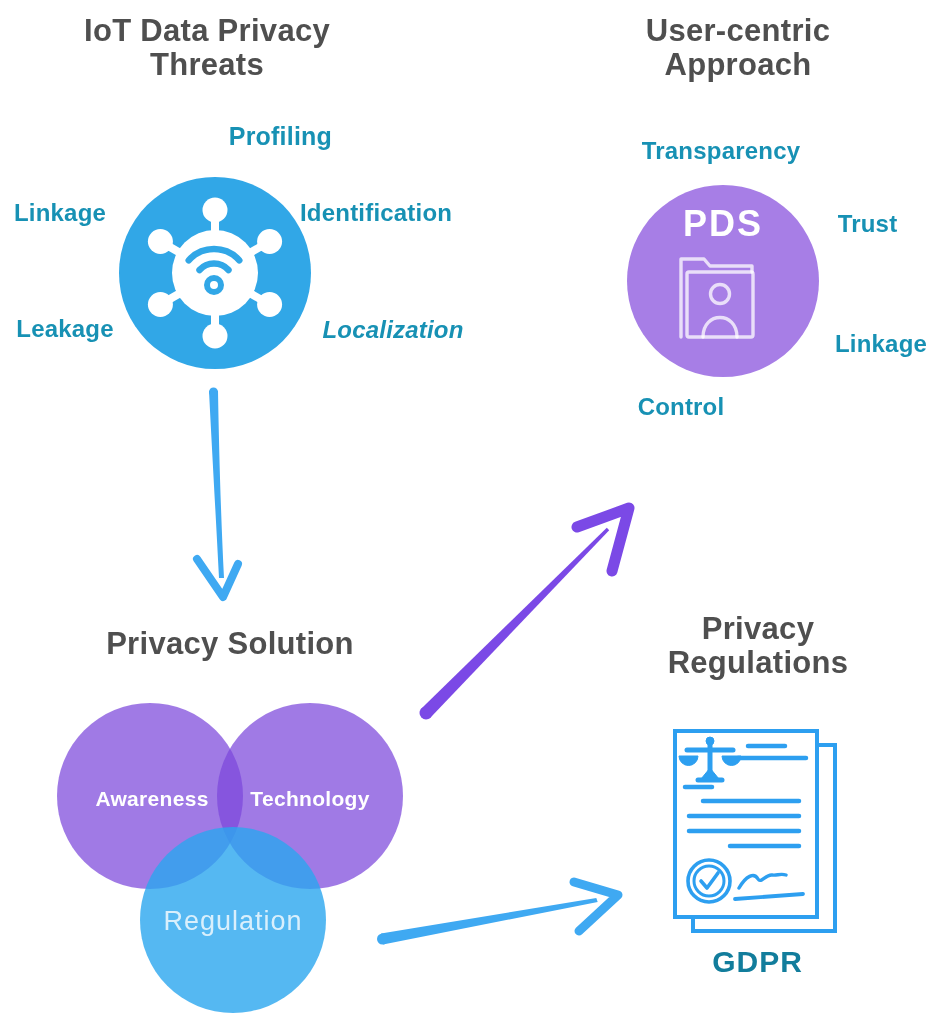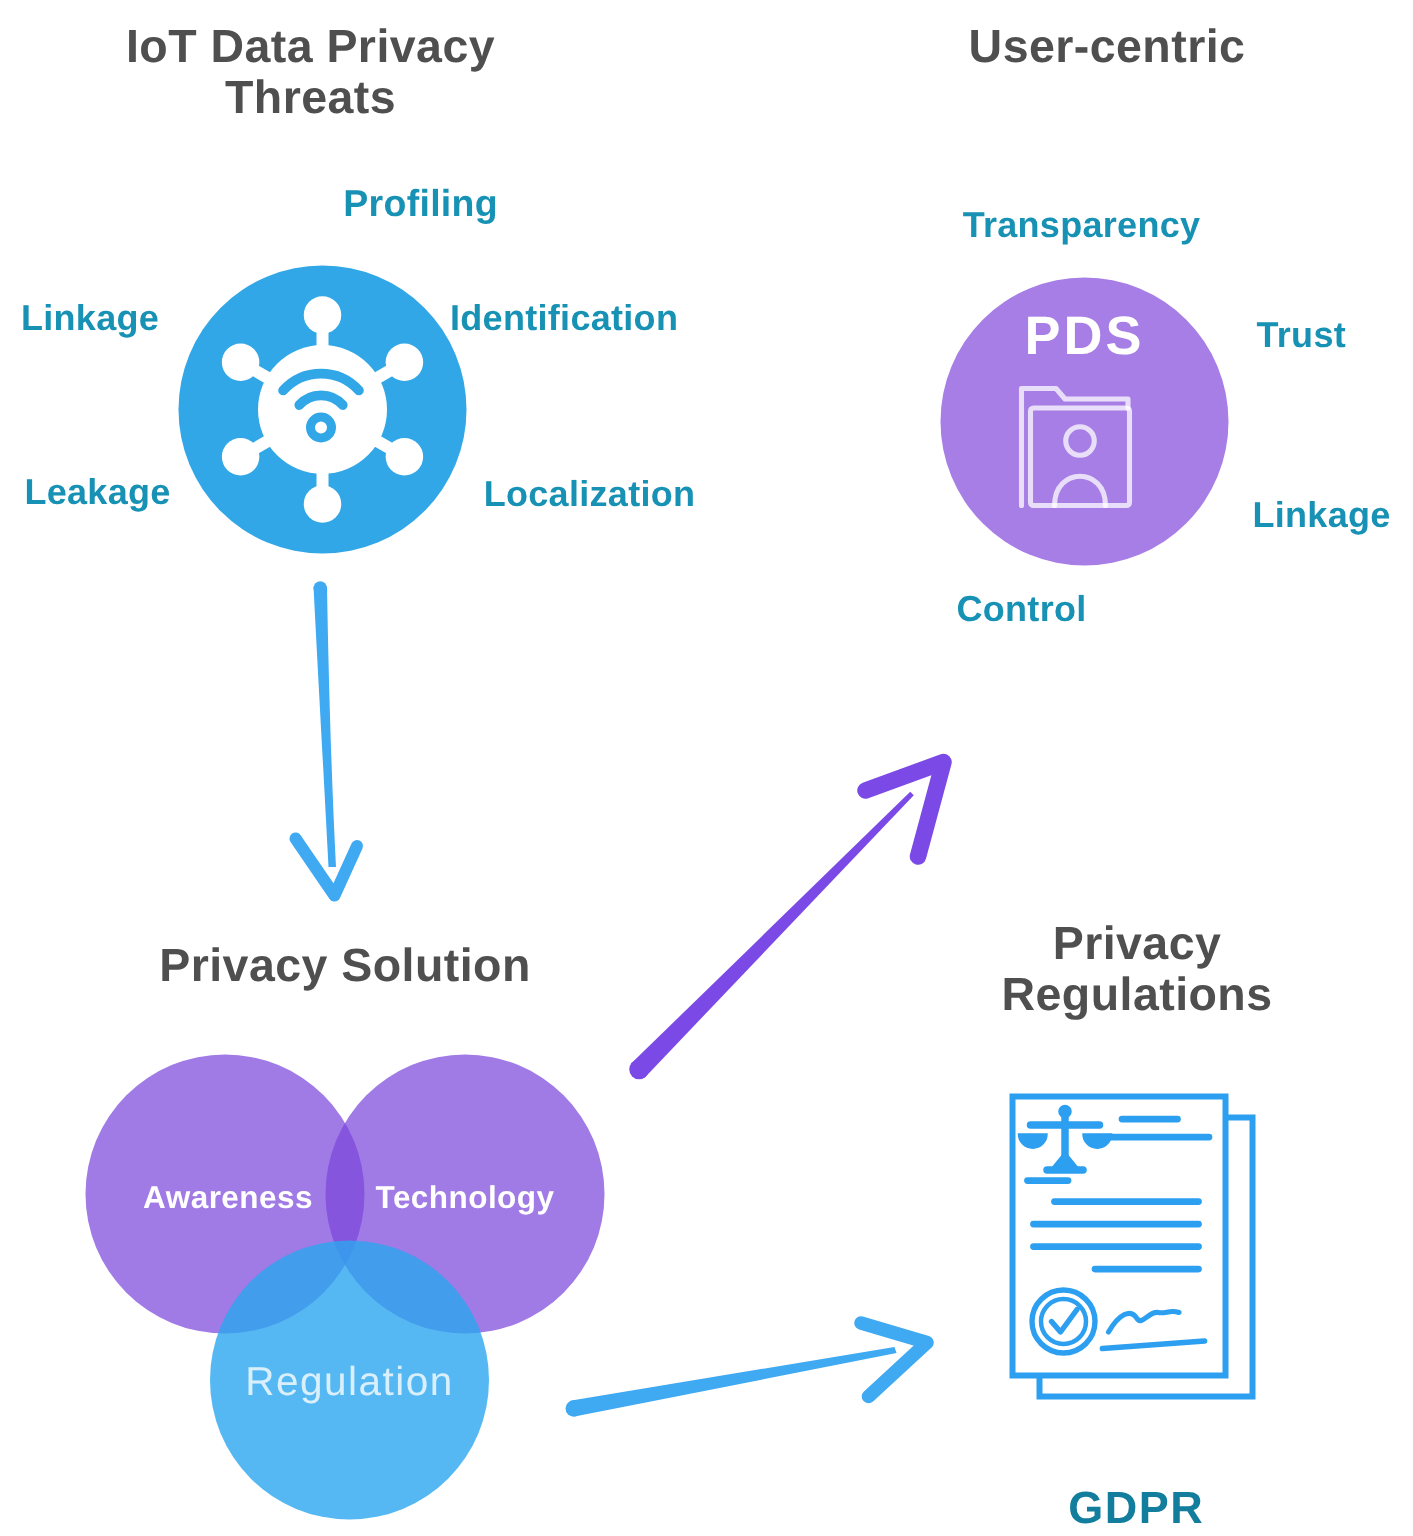--- a/index.html
+++ b/index.html
@@ -21,38 +21,38 @@
   .pds-circle{left:627px;top:185px;width:192px;height:192px;background:#a77ee6;}
   .pds-text{
     left:627px;top:203px;width:192px;text-align:center;color:#ffffff;
     font-size:36px;font-weight:bold;letter-spacing:2px;
   }
   .venn{width:186px;height:186px;border-radius:50%;}
   .venn-purple{background:rgba(124,70,219,0.72);}
   .venn-blue{background:rgba(43,166,239,0.80);}
   .venn-label{color:#ffffff;font-weight:bold;font-size:21px;text-align:center;letter-spacing:.3px;}
   .venn-label-light{color:rgba(255,255,255,0.78);font-weight:normal;font-size:27px;text-align:center;letter-spacing:1px;}
-  .gdpr{color:#127d9c;font-weight:bold;font-size:30px;text-align:center;letter-spacing:1px;margin-top:44px;}
+  .gdpr{color:#127d9c;font-weight:bold;font-size:30px;text-align:center;letter-spacing:1px;}
   svg{display:block;}
 </style>
 </head>
 <body>
 
 <div id="stage">
 
   <div class="abs heading" style="left:17px;top:14px;width:380px;">
     <div>IoT Data Privacy</div>
     <div>Threats</div>
   </div>
 
   <div class="abs tlabel" style="left:92px;top:123px;width:240px;font-size:25px;text-align:right;">Profiling</div>
   <div class="abs tlabel" style="left:0px;top:200px;width:120px;">Linkage</div>
   <div class="abs tlabel" style="left:300px;top:200px;width:190px;text-align:left;">Identification</div>
   <div class="abs tlabel" style="left:0px;top:316px;width:130px;">Leakage</div>
-  <div class="abs tlabel" style="left:298px;top:317px;width:190px;">
+  <div class="abs tlabel" style="left:298px;top:317px;width:190px;font-style:italic;">
     <div>Localization</div>
   </div>
 
   <div class="abs circle iot-circle">
     <svg width="192" height="192" viewBox="0 0 192 192">
       <g stroke="#ffffff" stroke-width="8">
         <line x1="96" y1="96" x2="96" y2="33"></line>
         <line x1="96" y1="96" x2="150.6" y2="64.5"></line>
         <line x1="96" y1="96" x2="150.6" y2="127.5"></line>
         <line x1="96" y1="96" x2="96" y2="159"></line>
@@ -71,20 +71,21 @@
       <g fill="none" stroke="#31a7e7" stroke-width="6.5" stroke-linecap="round">
         <path d="M 69.7 83.3 A 34 34 0 0 1 120.3 83.3"></path>
         <path d="M 80.5 93 A 19.5 19.5 0 0 1 109.5 93"></path>
         <circle cx="95" cy="108" r="7" stroke-width="6"></circle>
       </g>
     </svg>
   </div>
 
   <div class="abs heading" style="left:558px;top:14px;width:360px;">
     <div>User-centric</div>
+    <div>Approach</div>
   </div>
 
   <div class="abs tlabel" style="left:601px;top:138px;width:240px;">Transparency</div>
   <div class="abs tlabel" style="left:810px;top:211px;width:115px;">Trust</div>
   <div class="abs tlabel" style="left:820px;top:331px;width:122px;">Linkage</div>
   <div class="abs tlabel" style="left:611px;top:394px;width:140px;">Control</div>
 
   <div class="abs circle pds-circle">
     <svg width="192" height="192" viewBox="0 0 192 192">
       <g transform="translate(46,66)" fill="none" stroke="rgba(255,255,255,0.75)" stroke-width="3.4" stroke-linejoin="round" stroke-linecap="round">

